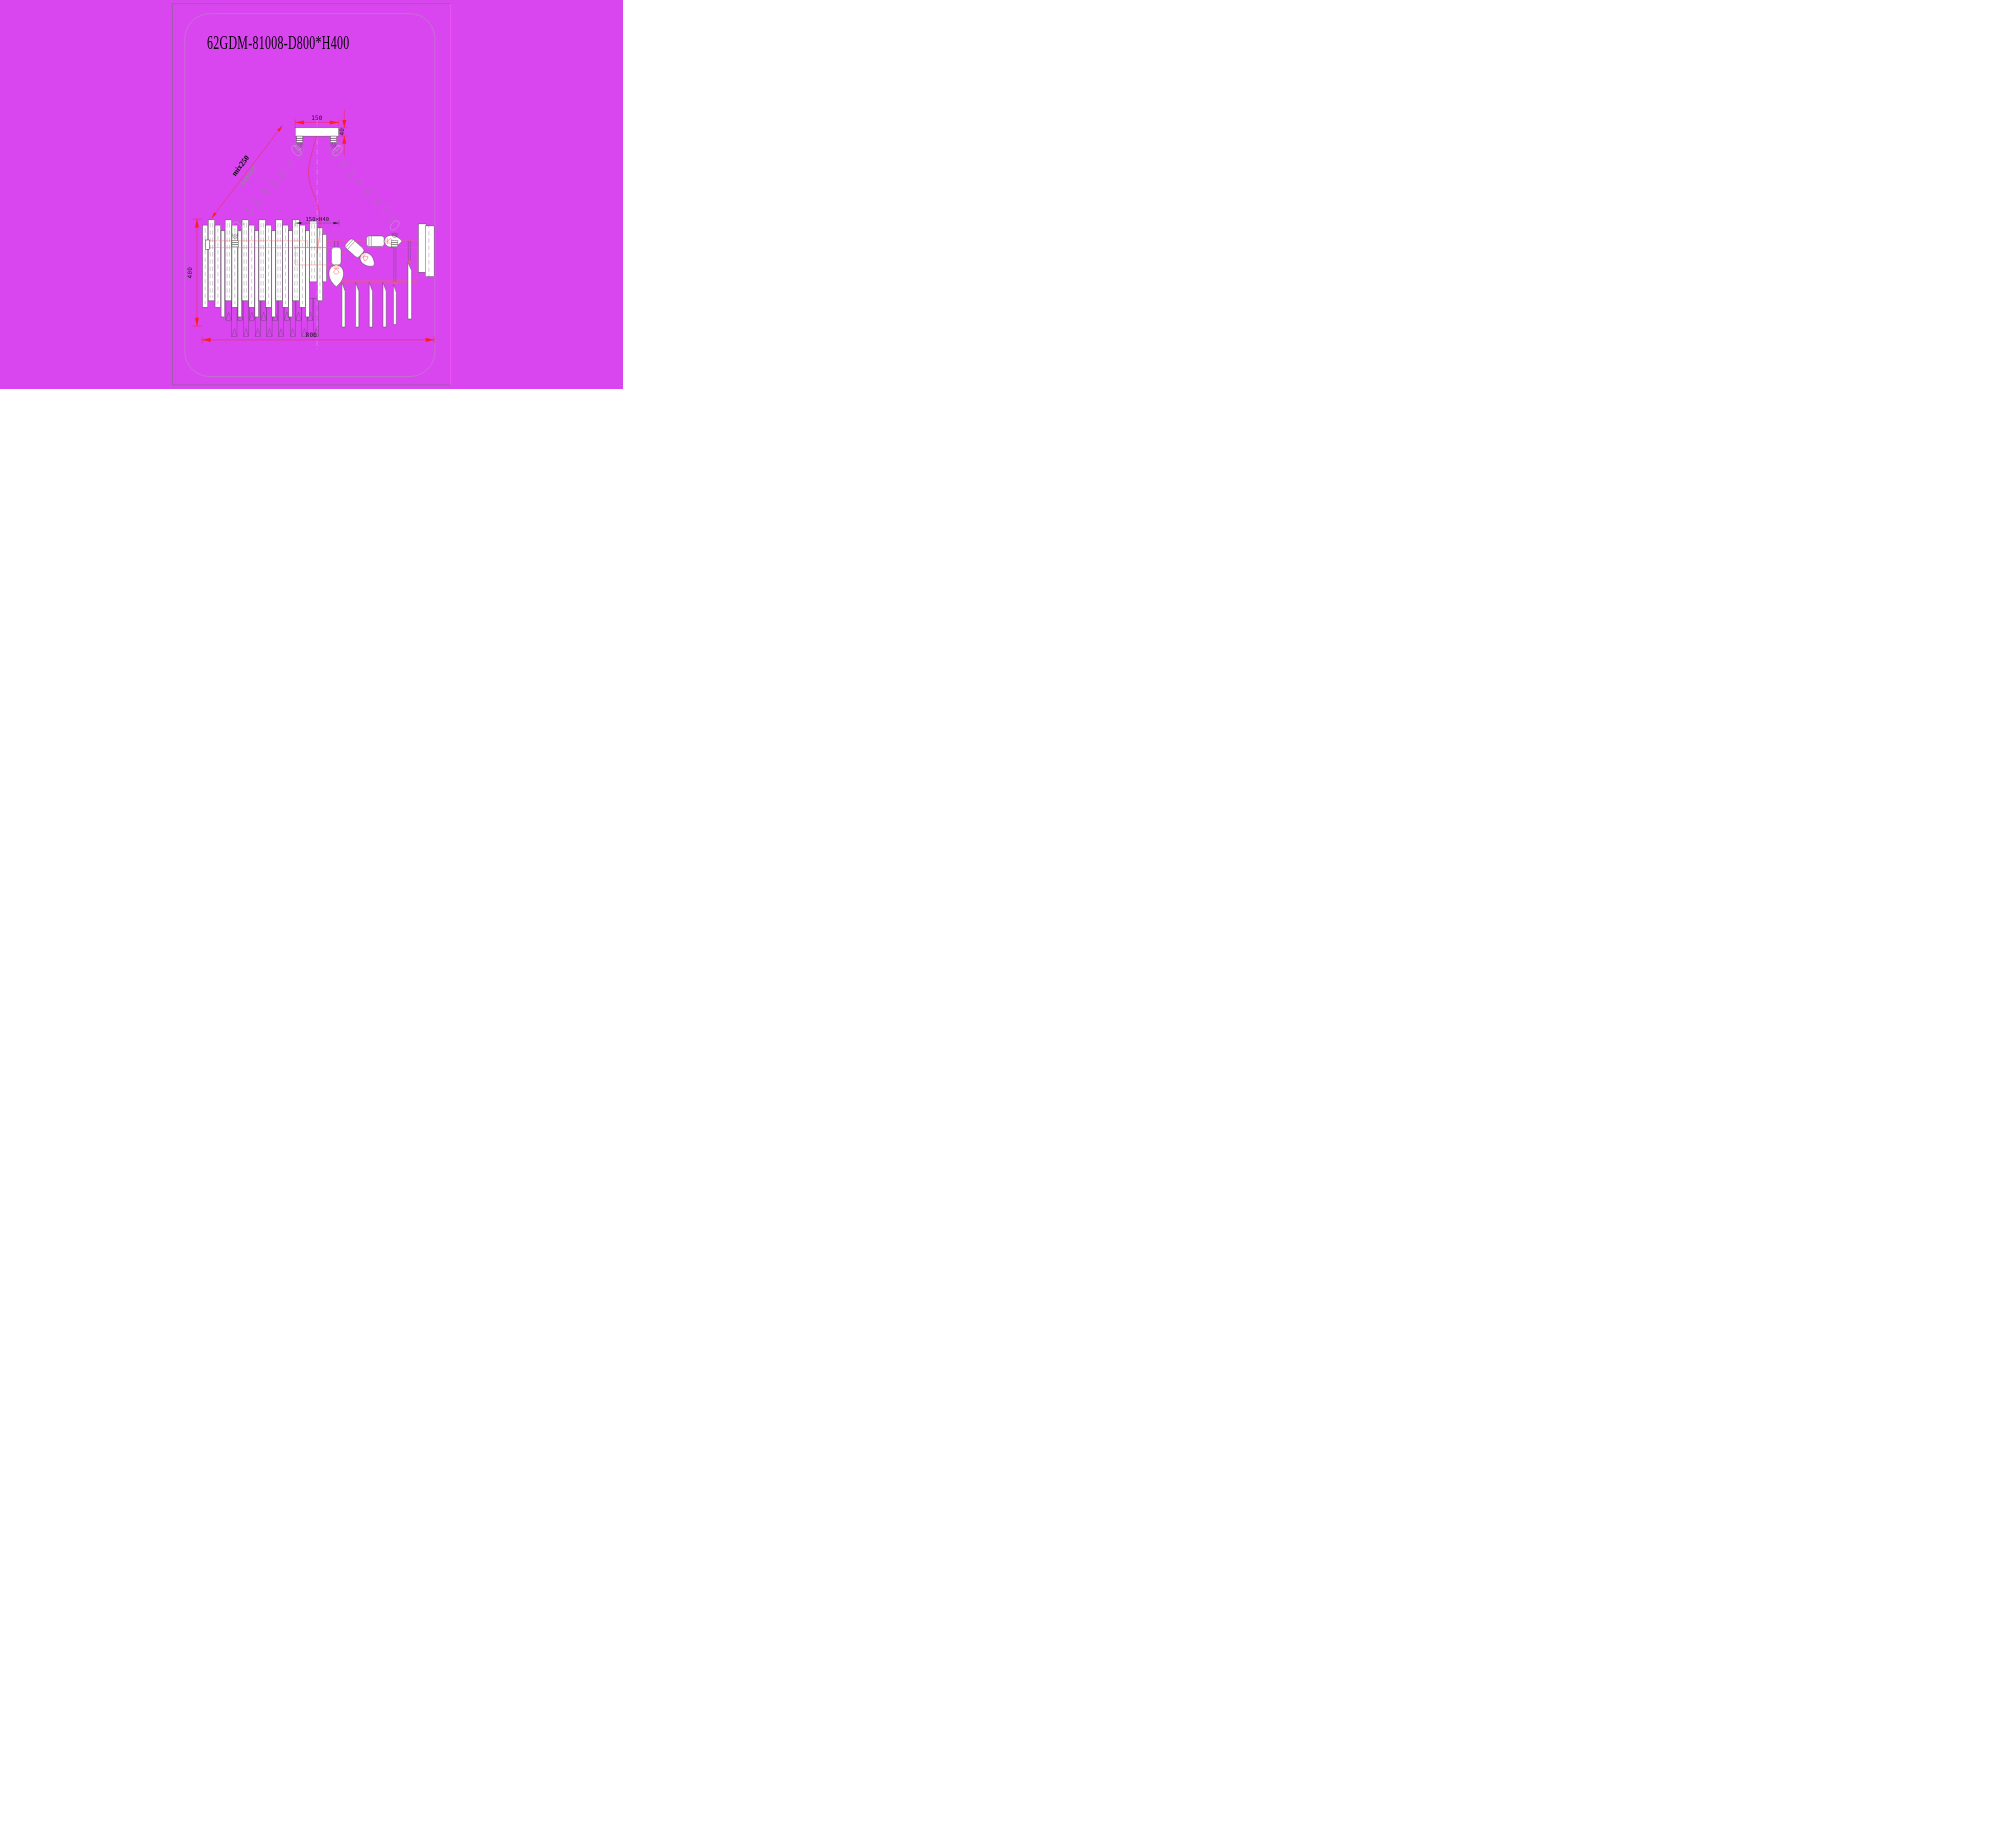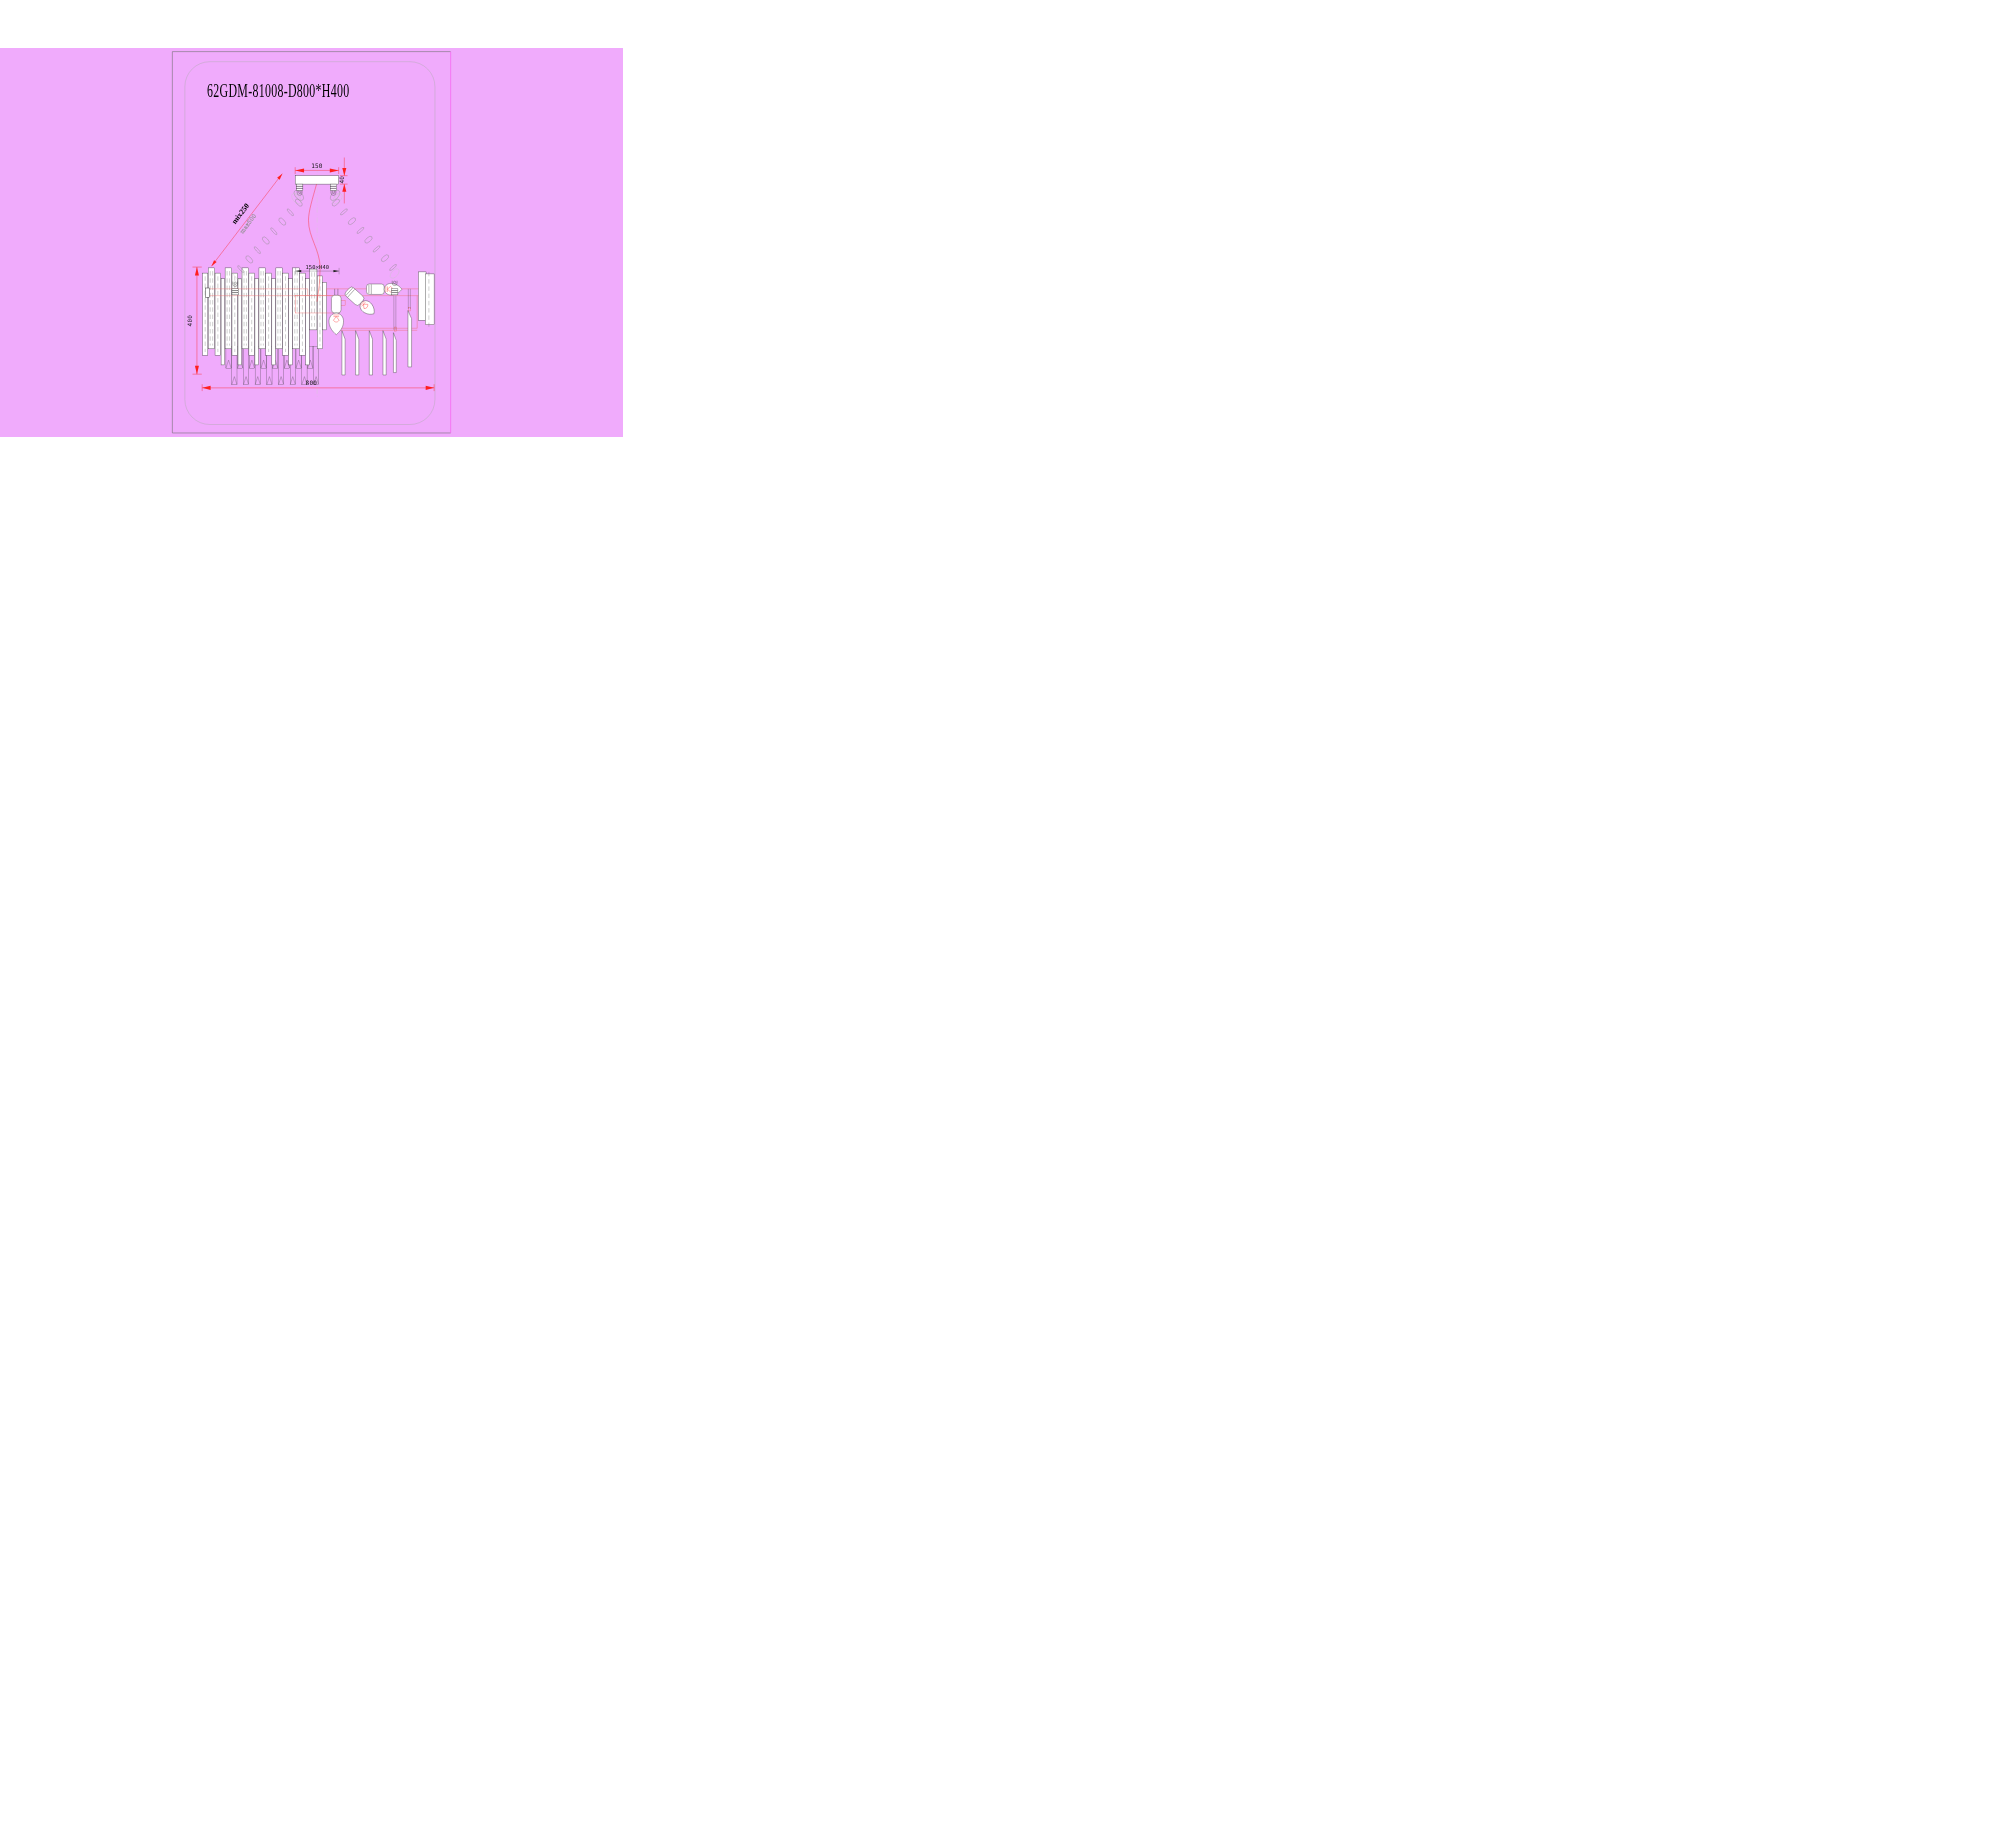--- a/index.html
+++ b/index.html
@@ -1,17 +1,17 @@
 <!DOCTYPE html>
 <html style="--dimension-red: #ff1e1e; --frame-red: #ef6a6a; --drawing-line: #3f3f3f; --chain-gray: #8a8a8a; --center-gray: #d2d2d2; --sheet-border-gray: #6f6f6f; --sheet-border-magenta: #f75bee; --inner-border-gray: #ababab;font-size:6.4px"><head>
 <meta charset="utf-8">
 <style>
   html,body{margin:0;padding:0;background:#ffffff;}
-  .stage{position:relative;width:623px;height:389px;background:#f0abfc;overflow:hidden;
-         font-family:"Liberation Sans",sans-serif;margin-top:48px;}
+  .stage{position:relative;width:623px;height:389px;background:#d946ef;overflow:hidden;
+         font-family:"Liberation Sans",sans-serif;}
   svg{position:absolute;left:0;top:0;}
   
   .ln   {stroke:var(--drawing-line,#3f3f3f);stroke-width:1;fill:none;}
   .lnw  {stroke:var(--drawing-line,#3f3f3f);stroke-width:1;fill:#fff;}
   .lnt  {stroke:var(--drawing-line,#3f3f3f);stroke-width:.7;fill:none;}
   .dash {stroke:#6a6a6a;stroke-width:.8;fill:none;stroke-dasharray:11 7;}
   .cline{stroke:var(--center-gray,#d2d2d2);stroke-width:.9;fill:none;stroke-dasharray:13 5 2 5;}
   .red  {stroke:var(--dimension-red,#ff1e1e);stroke-width:1;fill:none;}
   .redf {fill:var(--dimension-red,#ff1e1e);stroke:none;}
   .frame{stroke:var(--frame-red,#ef6a6a);stroke-width:1;fill:none;}

